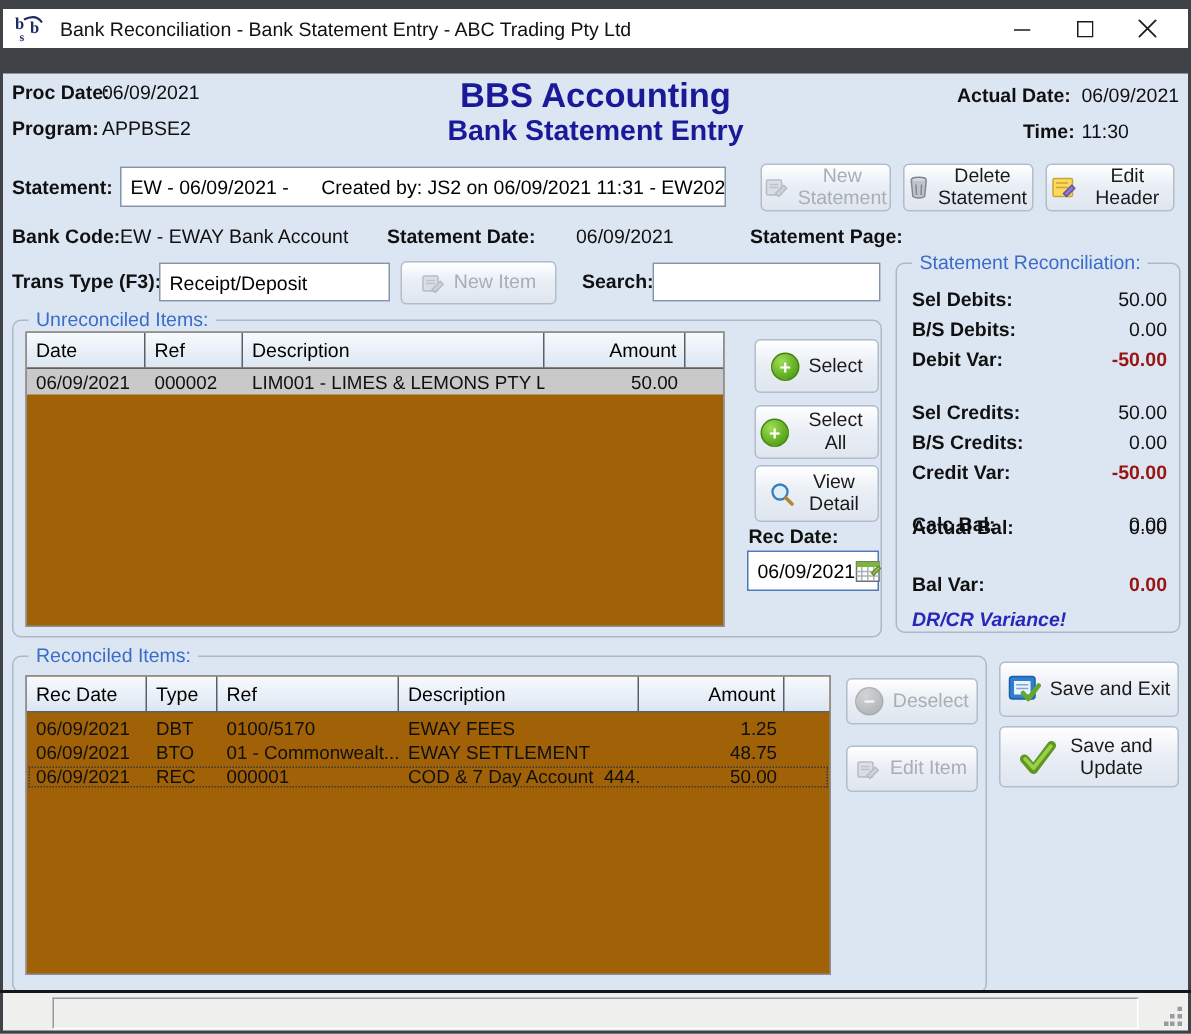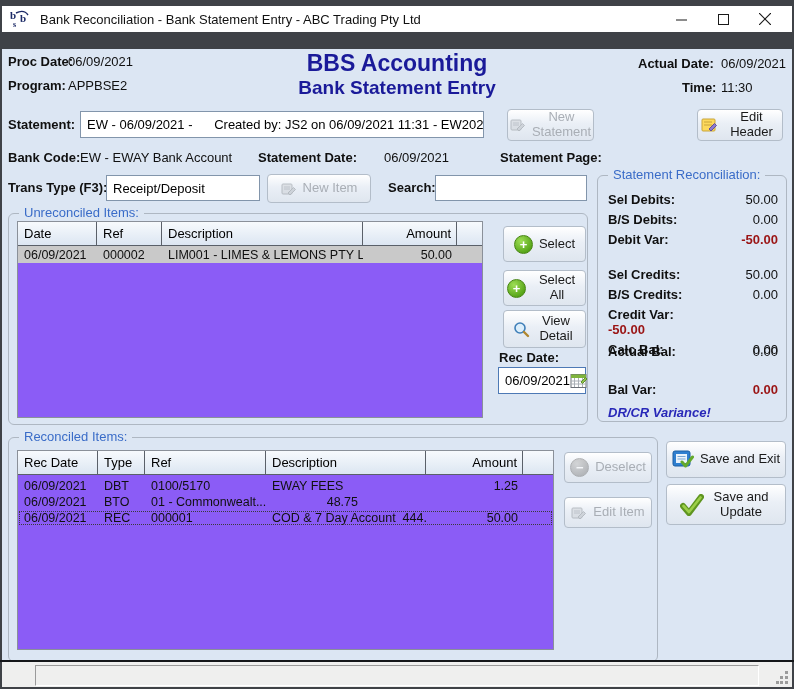--- a/index.html
+++ b/index.html
@@ -34,21 +34,21 @@
   .btn.disabled .ic{opacity:.55;}
   .cic{width:17px;height:17px;border-radius:50%;display:flex;align-items:center;justify-content:center;
        color:#fff;font-weight:bold;font-size:13px;line-height:15px;flex:none;}
   .cgreen{background:radial-gradient(circle at 35% 30%,#9ede55,#55a317 75%);border:1px solid #478512;}
   .cgray{background:radial-gradient(circle at 35% 30%,#bdbdbd,#8c8c8c 75%);border:1px solid #7a7a7a;}
   
   .group{position:absolute;border:1px solid #aeb7c2;border-radius:6px;box-sizing:border-box;}
   .caption{position:absolute;top:-9px;left:10px;background:#dce6f3;padding:0 5px;font-size:13px;
            color:#3a6cc8;white-space:nowrap;}
   
-  .lv{position:absolute;background:#8b5cf6;border:1px solid #8a9099;box-sizing:border-box;overflow:hidden;}
+  .lv{position:absolute;background:#a16207;border:1px solid #8a9099;box-sizing:border-box;overflow:hidden;}
   .lvh{display:flex;height:23px;background:linear-gradient(#f7fafd,#dce6f2);border-bottom:1px solid #5a6069;
        font-size:13px;}
   .lvh .c{height:100%;display:flex;align-items:center;border-right:1px solid #5a6069;
           padding-left:6px;box-sizing:border-box;white-space:pre;overflow:hidden;}
   .lvh .c.amt{justify-content:flex-end;padding-right:5px;padding-left:0;}
   .lvh .c.fill{flex:1;border-right:none;}
   .lvr{display:flex;align-items:center;font-size:12.5px;color:#101010;}
   .lvr .c{padding-left:6px;box-sizing:border-box;white-space:pre;overflow:hidden;}
   .lvr .c.amt{text-align:right;padding-right:5px;padding-left:0;}
   .lvr .c.fill{flex:1;}
@@ -132,20 +132,31 @@
       <span class="ic">
         <svg width="16" height="16" viewBox="0 0 16 16">
             <rect x="1" y="3" width="10" height="10" rx="1" fill="#cfd3d8" stroke="#8e949a"></rect>
             <line x1="3" y1="6" x2="9" y2="6" stroke="#9aa0a8"></line>
             <line x1="3" y1="8" x2="9" y2="8" stroke="#9aa0a8"></line>
             <polygon points="7,12 12.5,6.5 14.5,8.5 9,14" fill="#b9bec4" stroke="#8e949a"></polygon>
           </svg>
       </span>
       <span class="t">New Statement</span>
     </div>
+    <div class="btn" style="left:600px;top:60px;width:87px;height:32px;">
+      <span class="ic">
+        <svg width="13" height="16" viewBox="0 0 13 16">
+            <ellipse cx="6.5" cy="3" rx="5" ry="1.8" fill="#d8dce1" stroke="#82878d"></ellipse>
+            <path d="M1.5 3.5 L2.6 14 A4.3 1.6 0 0 0 10.4 14 L11.5 3.5" fill="#bfc4ca" stroke="#82878d"></path>
+            <line x1="4.6" y1="6" x2="5" y2="13" stroke="#82878d"></line>
+            <line x1="8.4" y1="6" x2="8" y2="13" stroke="#82878d"></line>
+          </svg>
+      </span>
+      <span class="t">Delete Statement</span>
+    </div>
     <div class="btn" style="left:695px;top:60px;width:86px;height:32px;">
       <span class="ic">
         <svg width="17" height="16" viewBox="0 0 17 16">
             <rect x="1" y="2" width="13" height="12" rx="1" fill="#fdd95c" stroke="#c9a53a"></rect>
             <line x1="3" y1="5" x2="11" y2="5" stroke="#c9a53a"></line>
             <line x1="3" y1="8" x2="11" y2="8" stroke="#c9a53a"></line>
             <polygon points="8,12 13.5,6.5 15.5,8.5 10,14" fill="#8d7bd0" stroke="#5f4fa0"></polygon>
           </svg>
       </span>
       <span class="t">Edit Header</span>
@@ -249,21 +260,21 @@
           <span class="redval">-50.00</span>
         </div>
       <div class="rrow" style="top:91px;">
           <span class="l">Sel Credits:</span>
           <span class="plain">50.00</span>
         </div>
       <div class="rrow" style="top:111px;">
           <span class="l">B/S Credits:</span>
           <span class="plain">0.00</span>
         </div>
-      <div class="rrow" style="top:131px;flex-direction:column;">
+      <div class="rrow" style="top:131px;">
           <span class="l">Credit Var:</span>
           <span class="redval">-50.00</span>
         </div>
       <div class="rrow" style="top:166px;">
           <span class="l">Calc Bal:</span>
           <span class="plain">0.00</span>
         </div>
       <div class="rrow" style="top:168px;">
           <span class="l">Actual Bal:</span>
           <span class="plain">0.00</span>
@@ -291,20 +302,21 @@
           <span class="c r-c1">DBT</span>
           <span class="c r-c2">0100/5170</span>
           <span class="c r-c3">EWAY FEES</span>
           <span class="c r-c4 amt">1.25</span>
           <span class="c fill"></span>
         </div>
         <div class="lvr r-row">
           <span class="c r-c0">06/09/2021</span>
           <span class="c r-c1">BTO</span>
           <span class="c r-c2">01 - Commonwealt...</span>
+          <span class="c r-c3">EWAY SETTLEMENT</span>
           <span class="c r-c4 amt">48.75</span>
           <span class="c fill"></span>
         </div>
         <div class="lvr r-row focusrow">
           <span class="c r-c0">06/09/2021</span>
           <span class="c r-c1">REC</span>
           <span class="c r-c2">000001</span>
           <span class="c r-c3">COD &amp; 7 Day Account  444...</span>
           <span class="c r-c4 amt">50.00</span>
           <span class="c fill"></span>

